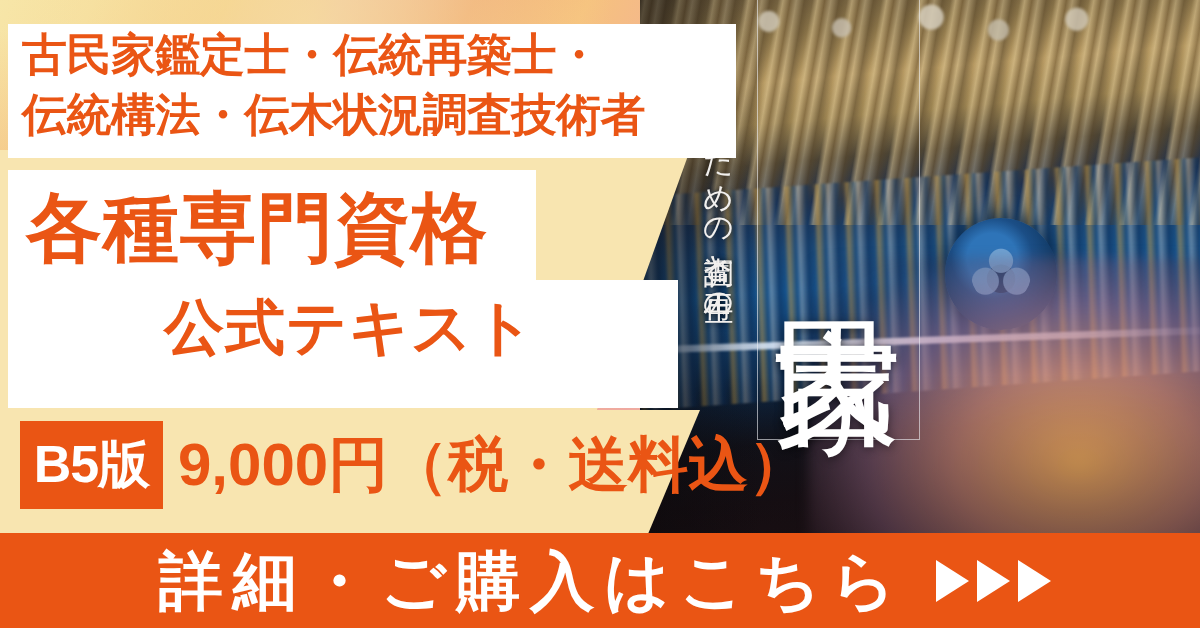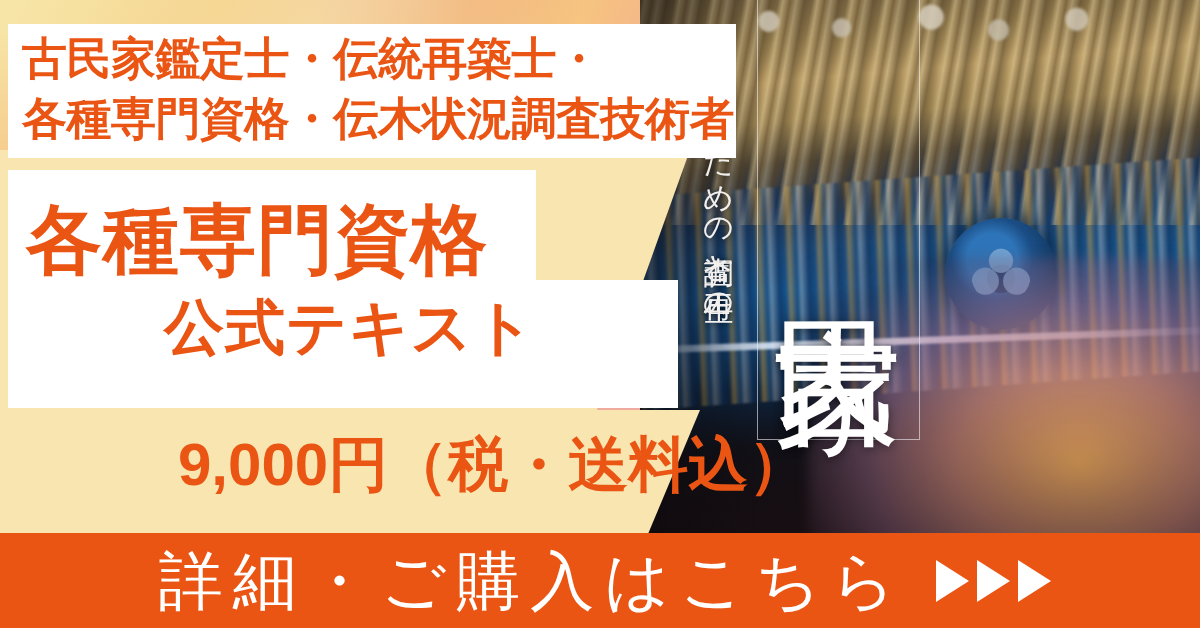--- a/index.html
+++ b/index.html
@@ -231,20 +231,21 @@
     clip-path: polygon(0 0, 700px 0, 648px 124px, 0 124px);
   }
 
   
   .panel-quals {
     position: absolute;
     left: 8px; top: 24px;
     width: 728px; height: 134px;
     background: #ffffff;
     clip-path: polygon(0 0, 728px 0, 728px 134px, 0 134px);
+    font-family: Liberation Mono, monospace;
   }
   .panel-quals .qual-lines {
     position: absolute;
     left: 14px; top: 5px;
     color: #ea5514;
     font-size: 45px;
     line-height: 60px;
     font-weight: 700;
     white-space: nowrap;
     letter-spacing: -0.5px;
@@ -253,21 +254,21 @@
   
   .panel-headline {
     position: absolute;
     left: 8px; top: 170px;
     width: 670px; height: 238px;
     background: #ffffff;
     clip-path: polygon(0 0, 528px 0, 528px 110px, 670px 110px, 670px 238px, 0 238px);
   }
   .headline-1 {
     position: absolute;
-    left: 18px; top: 18px;
+    left: 18px; top: 6px;
     color: #ea5514;
     font-size: 76px;
     line-height: 104px;
     font-weight: 700;
     letter-spacing: 1px;
     white-space: nowrap;
   }
   .headline-2 {
     position: absolute;
     left: 156px; top: 106px;
@@ -311,21 +312,21 @@
     width: 1200px; height: 95px;
     background: #ea5514;
     display: flex;
     align-items: center;
     justify-content: center;
     gap: 26px;
   }
   .cta-text {
     color: #ffffff;
     font-size: 64px;
-    font-weight: 400;
+    font-weight: 700;
     letter-spacing: 10px;
     white-space: nowrap;
     line-height: 1;
     padding-left: 10px;
   }
   .cta-arrows {
     display: flex;
     align-items: center;
     gap: 8px;
     margin-left: 4px;
@@ -358,29 +359,30 @@
   <div class="cover-frame"></div>
   <div class="cover-title">古民家</div>
   <div class="cover-subtitle">伝統構法、古民家活用のための調査と再生の</div>
 
   <div class="cream-plate-upper"></div>
   <div class="cream-band-lower"></div>
 
   <div class="panel-quals">
     <div class="qual-lines">
       <div>古民家鑑定士・伝統再築士・</div>
-      <div>各種専門資格・伝木状況調査技術者</div>
+      <div>伝統構法・伝木状況調査技術者</div>
     </div>
   </div>
 
   <div class="panel-headline">
     <div class="headline-1">各種専門資格</div>
     <div class="headline-2">公式テキスト</div>
   </div>
 
+  <div class="badge-size">B5版</div>
   <div class="price-text">9,000円（税・送料込）</div>
 
   <div class="cta-bar">
     <span class="cta-text">詳細・ご購入はこちら</span>
     <span class="cta-arrows">
       <span class="tri"></span>
       <span class="tri"></span>
       <span class="tri"></span>
     </span>
   </div>

